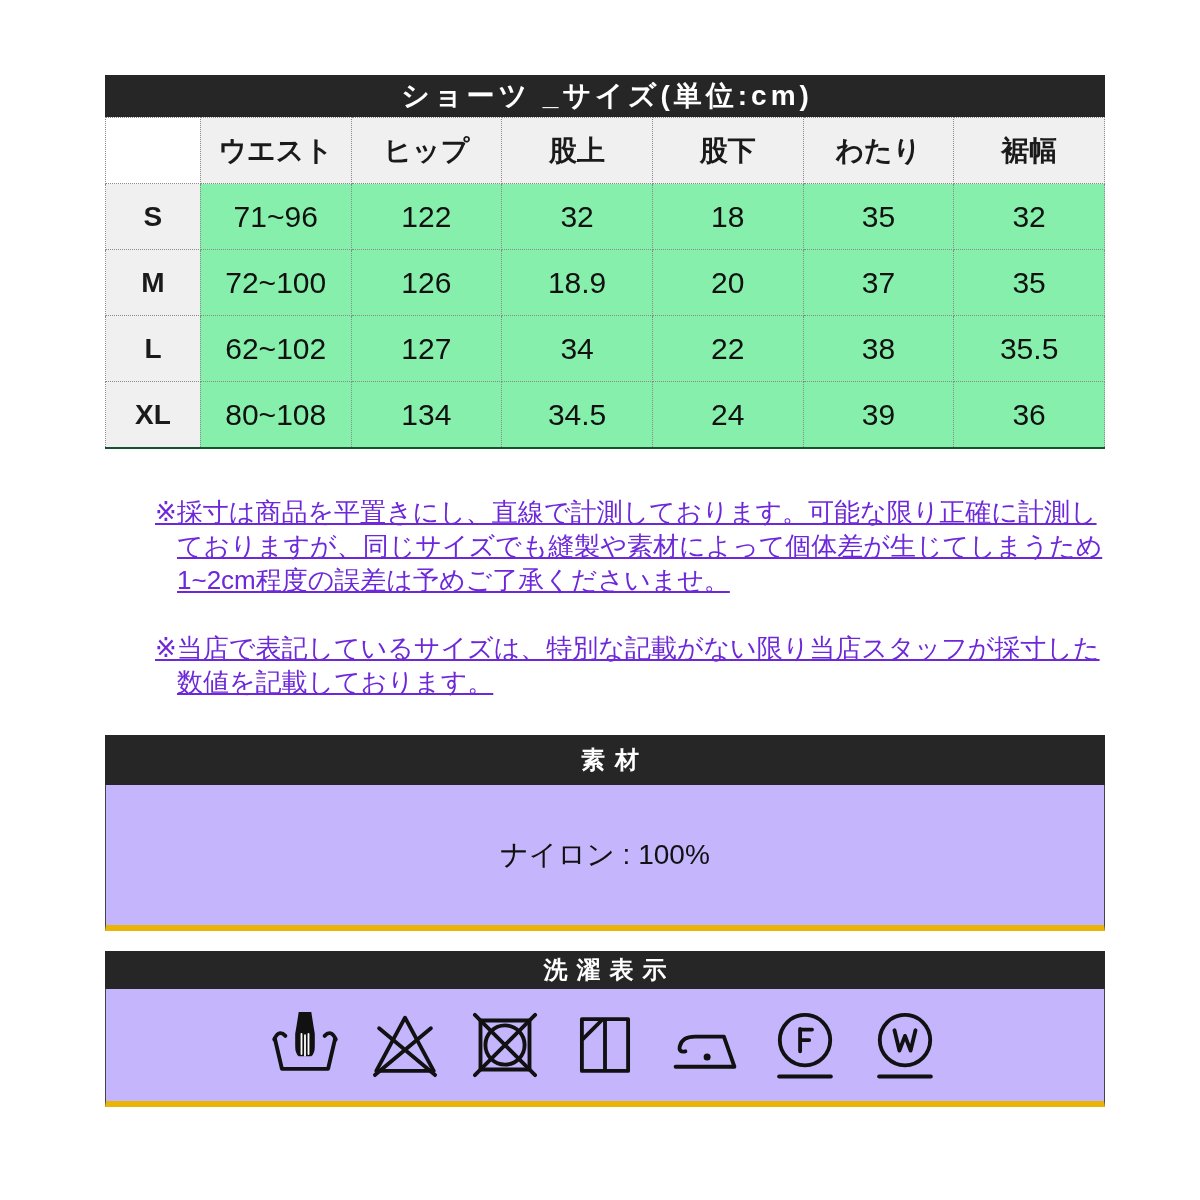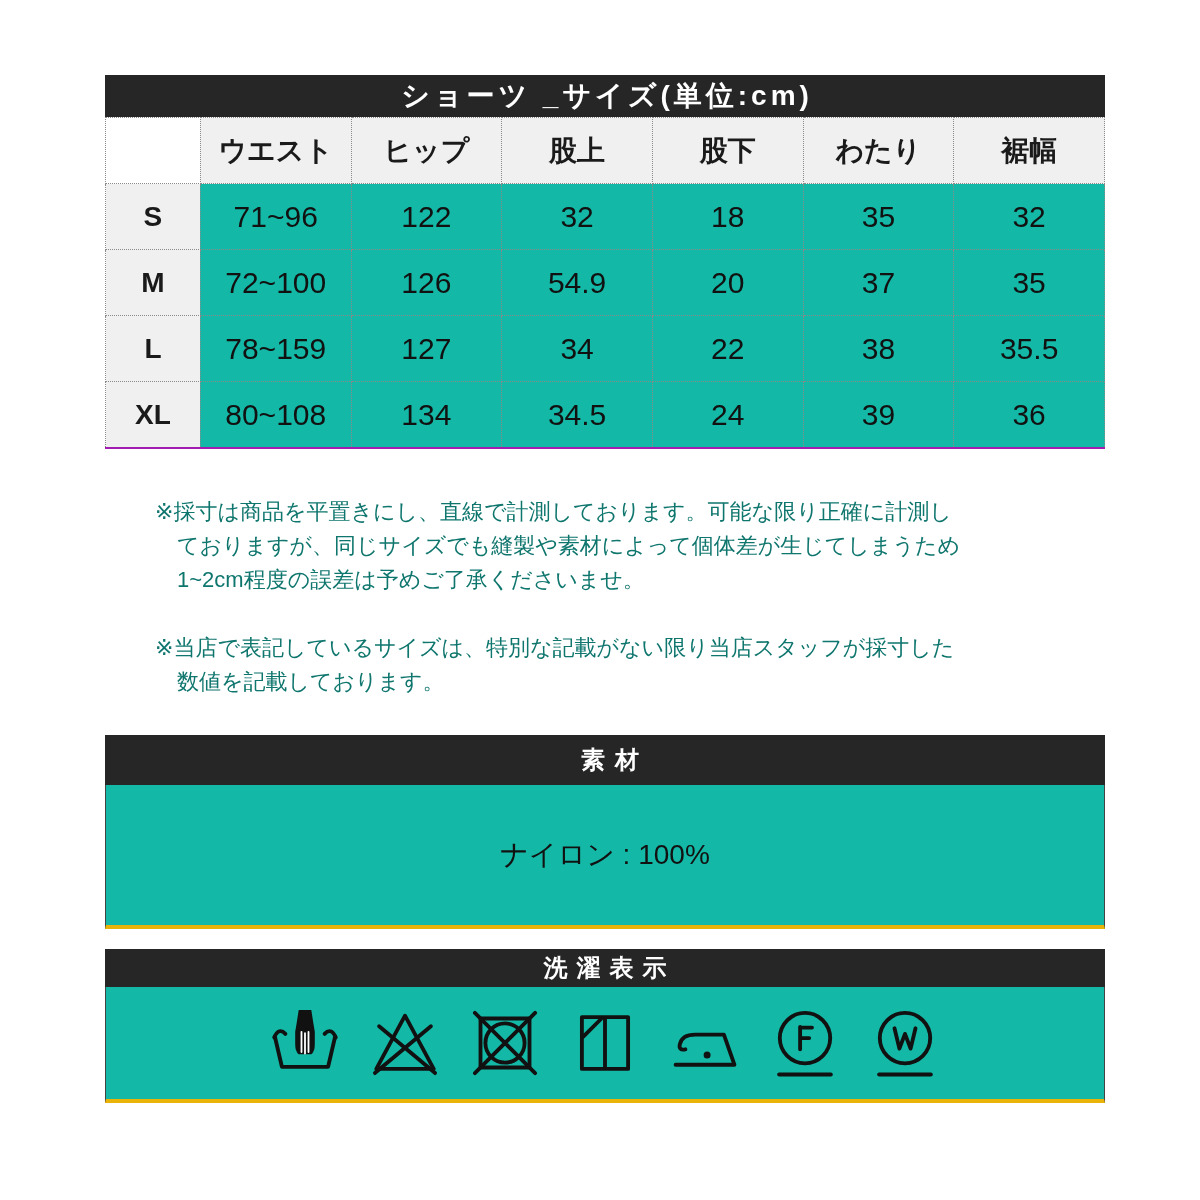--- a/index.html
+++ b/index.html
@@ -15,44 +15,44 @@
     background:#262626;color:#ffffff;font-weight:bold;text-align:center;
     display:flex;align-items:center;justify-content:center;
   }
   .bar.title-bar{height:42px;font-size:28px;letter-spacing:4px;padding-left:4px;margin-top:75px;}
   .bar.material-bar{height:50px;font-size:24px;letter-spacing:10px;padding-left:20px;margin-top:36px;}
   .bar.washing-bar{height:38px;font-size:24px;letter-spacing:9px;padding-left:9px;margin-top:20px;}
 
   
   table.size-table{
     width:100%;border-collapse:collapse;table-layout:fixed;
-    border-bottom:2px solid #a21caf;
+    border-bottom:2px solid #14532d;
   }
   table.size-table col.c-label{width:9.5%;}
   table.size-table th,
   table.size-table td{
     border:1px dotted #8a8a8a;height:65px;text-align:center;vertical-align:middle;
     padding:0;
   }
   table.size-table thead th{background:#f0f0f0;font-weight:bold;font-size:28px;}
   table.size-table thead th.corner{background:#ffffff;}
   table.size-table tbody th{background:#f0f0f0;font-weight:bold;font-size:28px;}
-  table.size-table tbody td{background:#14b8a6;font-weight:normal;font-size:30px;color:#111;}
+  table.size-table tbody td{background:#86efac;font-weight:normal;font-size:30px;color:#111;}
 
   
   .notes{margin-top:46px;padding-left:50px;}
-  .note{font-size:22px;line-height:34px;color:#0f766e;}
+  .note{font-size:26px;line-height:34px;color:#6d28d9;text-decoration:underline;}
   .note + .note{margin-top:34px;}
   .note .note-line{white-space:nowrap;}
   .note .note-line.cont{padding-left:22px;}
 
   
   .boxed{
-    border:1px solid #444;border-top:none;border-bottom:4px solid #eab308;
-    background:#14b8a6;display:flex;align-items:center;justify-content:center;
+    border:1px solid #444;border-top:none;border-bottom:6px solid #eab308;
+    background:#c4b5fd;display:flex;align-items:center;justify-content:center;
   }
   .material-box{height:140px;font-size:28px;color:#111;}
   .washing-box{height:112px;gap:30px;}
 
   
   .care-icon{width:70px;height:74px;flex:0 0 auto;}
   .care-icon path,.care-icon rect,.care-icon circle{
     stroke:#111;stroke-width:5.5;fill:none;stroke-linecap:round;stroke-linejoin:round;
   }
   .care-icon .fill{fill:#111;stroke:none;}
@@ -94,28 +94,28 @@
           <td>122</td>
           <td>32</td>
           <td>18</td>
           <td>35</td>
           <td>32</td>
         </tr>
         <tr>
           <th>M</th>
           <td>72~100</td>
           <td>126</td>
-          <td>54.9</td>
+          <td>18.9</td>
           <td>20</td>
           <td>37</td>
           <td>35</td>
         </tr>
         <tr>
           <th>L</th>
-          <td>78~159</td>
+          <td>62~102</td>
           <td>127</td>
           <td>34</td>
           <td>22</td>
           <td>38</td>
           <td>35.5</td>
         </tr>
         <tr>
           <th>XL</th>
           <td>80~108</td>
           <td>134</td>

